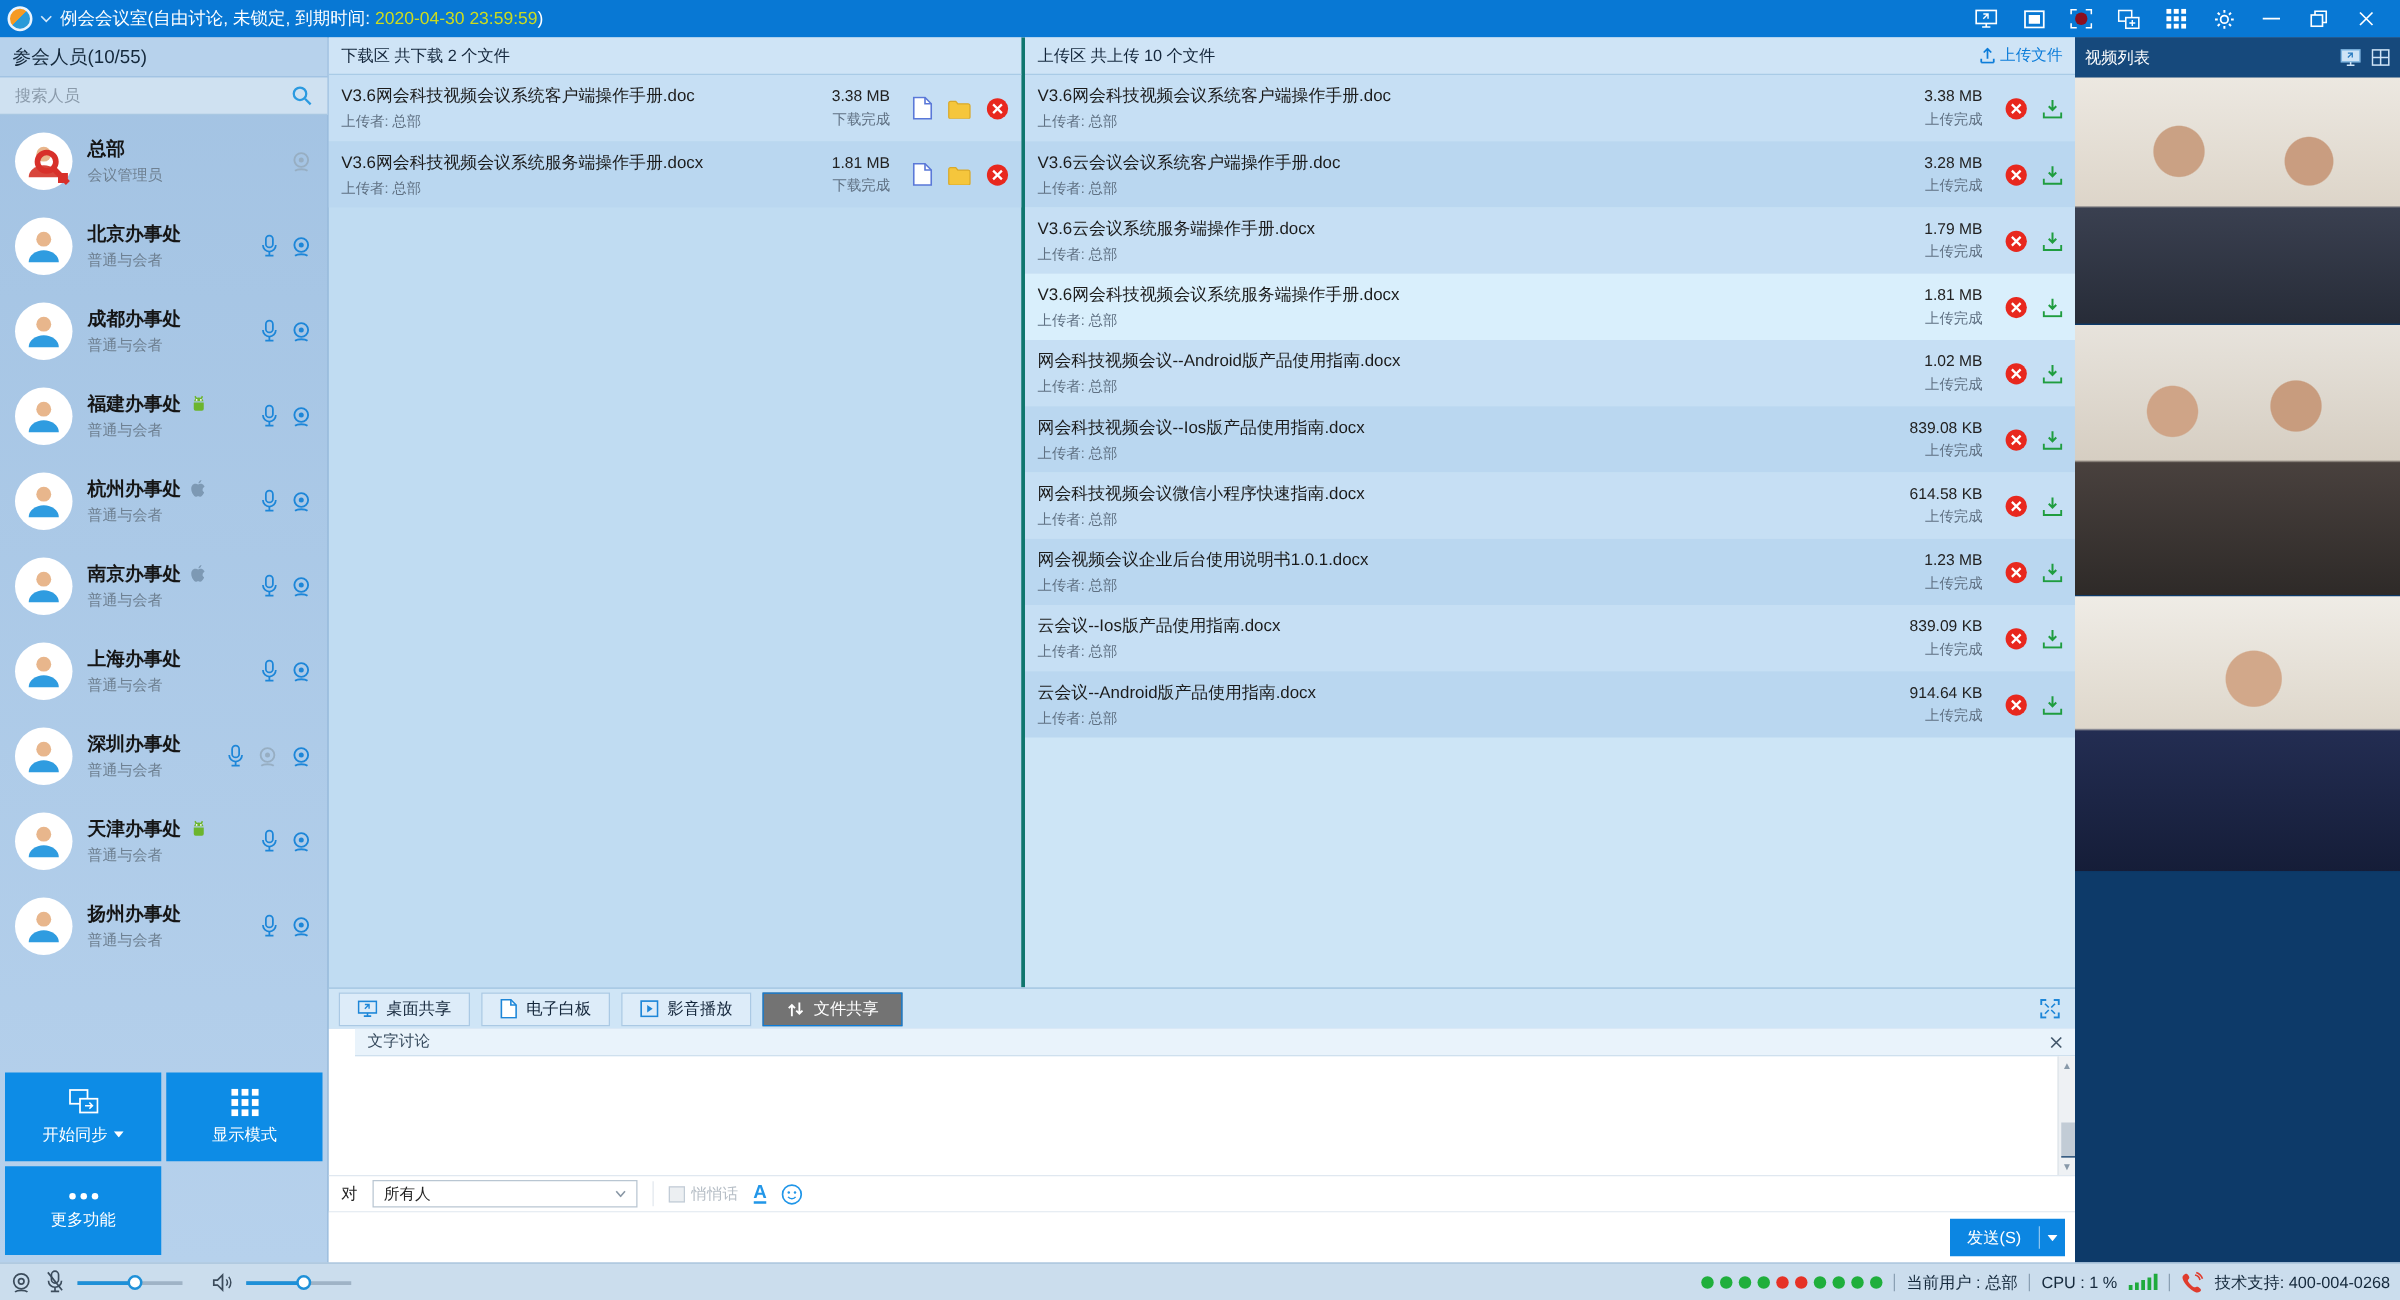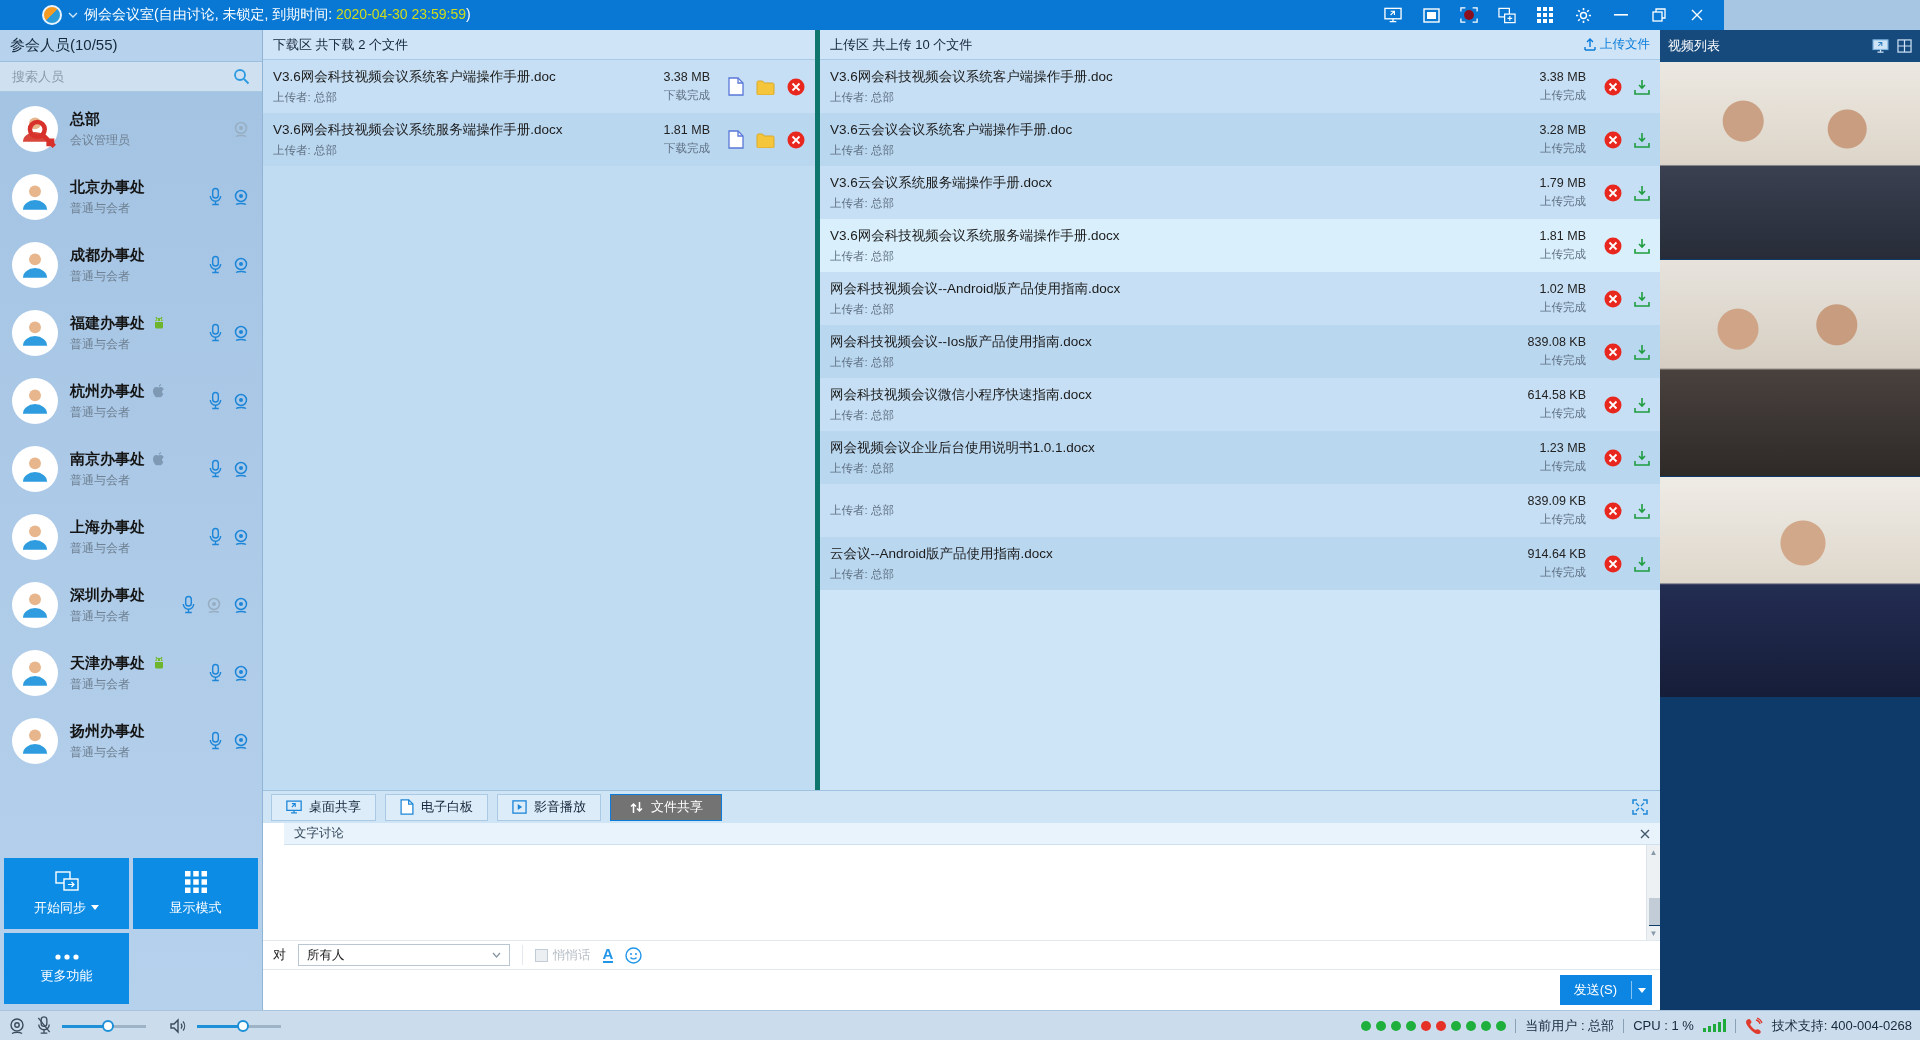--- a/index.html
+++ b/index.html
@@ -1,21 +1,21 @@
 <!DOCTYPE html>
 <html><head>
 <meta charset="utf-8">
 <style>
   * { box-sizing: border-box; margin: 0; padding: 0; }
   html,body { width:1920px; height:1040px; overflow:hidden; }
   body { font-family:"Liberation Sans", sans-serif; background:#a6c6e4; position:relative; font-size:13px; }
   svg { display:block; }
 
   
-  .titlebar { position:absolute; top:0; left:0; width:1724px; height:30px; background:#0878d4; display:flex; align-items:center; justify-content:space-between; color:#fff;padding-left:36px; }
+  .titlebar { position:absolute; top:0; left:0; width:1920px; height:30px; background:#0878d4; display:flex; align-items:center; justify-content:space-between; color:#fff; }
   .tb-left { display:flex; align-items:center; gap:6px; padding-left:6px; }
   .tb-logo { width:20px; height:20px; border-radius:50%; background:linear-gradient(135deg,#f59a23 0 48%,#2a9ad8 48% 100%); border:2px solid #e8f4ff; }
   .tb-title { font-size:14px; white-space:nowrap; }
   .tb-time { color:#cddc1e; }
   .tb-right { display:flex; align-items:center; gap:20px; padding-right:18px; }
   .tb-ic { width:18px; height:18px; display:flex; align-items:center; justify-content:center; cursor:pointer; }
 
   
   .sidebar { position:absolute; top:30px; left:0; width:263px; height:980px; background:linear-gradient(180deg,#a3c3e3,#b6d1ec); border-right:1px solid #8fb4d6; }
   .sb-header { height:32px; background:#b7d2ec; border-bottom:1px solid #9cbfdf; display:flex; align-items:center; padding-left:10px; font-size:15px; color:#15293c; }
@@ -31,21 +31,21 @@
   .p-name { font-size:15px; font-weight:bold; color:#151515; white-space:nowrap; }
   .p-role { font-size:12px; color:#6e8092; }
   .p-icons { display:flex; align-items:center; gap:9px; margin-right:2px; }
   .sb-buttons { position:absolute; left:4px; right:4px; bottom:6px; display:grid; grid-template-columns:1fr 1fr; grid-auto-rows:71px; gap:4px; }
   .sb-btn { background:#0d8ce6; color:#fff; display:flex; flex-direction:column; align-items:center; justify-content:center; gap:6px; cursor:pointer; }
   .sb-btn .lbl-row { display:flex; align-items:center; gap:5px; font-size:13px; }
 
   
   .main { position:absolute; top:30px; left:263px; width:1397px; height:980px; }
   .file-area { position:absolute; top:0; left:0; right:0; height:760px; display:flex; }
-  .dl-panel { width:557px; background:#c0dcf2; border-right:5px solid #0f766e; display:flex; flex-direction:column; }
+  .dl-panel { width:557px; background:#c0dcf2; border-right:3px solid #0f766e; display:flex; flex-direction:column; }
   .ul-panel { flex:1; background:#cde5f6; display:flex; flex-direction:column; }
   .panel-header { height:30px; background:#cfe4f6; border-bottom:1px solid #a9cbe6; display:flex; align-items:center; justify-content:space-between; padding:0 10px; font-size:13px; color:#13253a; }
   .upload-link { display:flex; align-items:center; gap:4px; color:#0b7cd9; font-size:12.5px; cursor:pointer; }
   .file-list { }
   .file-row { height:53px; display:flex; align-items:center; padding:0 10px; }
   .file-row:nth-of-type(odd) { background:#c6dff4; }
   .file-row:nth-of-type(even) { background:#bad7f0; }
   .file-row.selected { background:#d9effc !important; }
   .f-text { flex:1; display:flex; flex-direction:column; gap:4px; min-width:0; }
   .f-name { font-size:13.5px; color:#1b1b1b; white-space:nowrap; overflow:hidden; }
@@ -910,20 +910,21 @@
               <span class="act">
                 <svg width="16" height="16" viewBox="0 0 16 16">
                   <path d="M8 1v8M5 6l3 3 3-3" fill="none" stroke="#1f9d3f" stroke-width="1.6"></path>
                   <path d="M1 11v4h14v-4" fill="none" stroke="#1f9d3f" stroke-width="1.6"></path>
                 </svg>
               </span>
             </div>
           </div>
           <div class="file-row">
             <div class="f-text">
+              <div class="f-name">云会议--Ios版产品使用指南.docx</div>
               <div class="f-up">上传者: 总部</div>
             </div>
             <div class="f-meta">
               <div class="f-sz">839.09 KB</div>
               <div class="f-st">上传完成</div>
             </div>
             <div class="f-actions">
               <span class="act">
                 <svg width="18" height="18" viewBox="0 0 18 18">
                   <circle cx="9" cy="9" r="8.5" fill="#e8281e"></circle>

